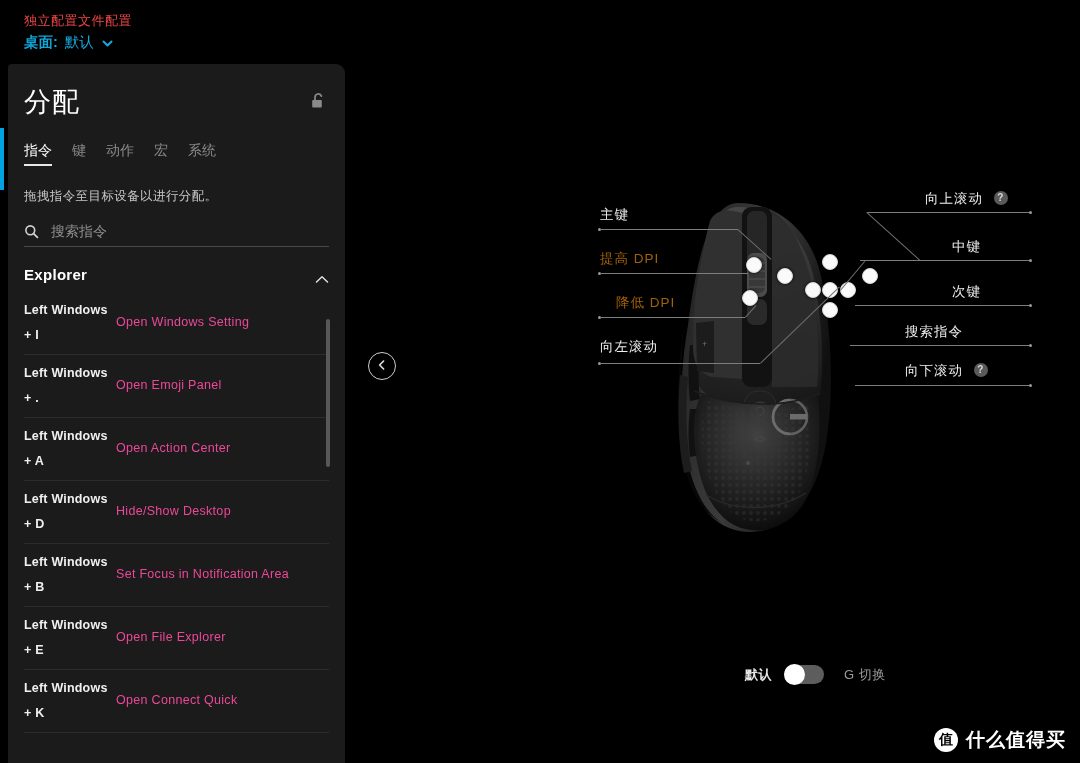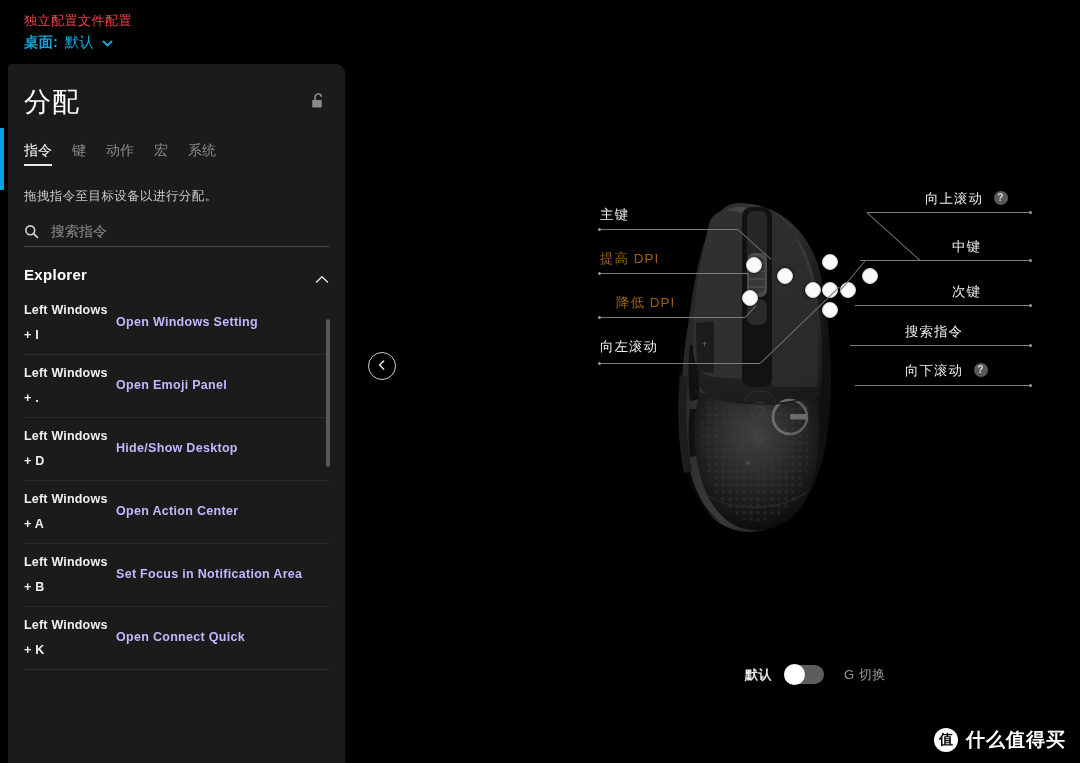--- a/index.html
+++ b/index.html
@@ -46,21 +46,21 @@
   }
   .search-input::placeholder{color:#8e8e8e;}
 
   .group-head{position:absolute;left:16px;top:202px;width:305px;display:flex;justify-content:space-between;align-items:center;}
   .group-name{font-size:15px;font-weight:700;color:#fff;letter-spacing:.3px;}
   .caret-up{width:14px;height:9px;}
 
   .cmd-list{position:absolute;left:16px;top:228px;width:305px;height:535px;overflow:hidden;}
   .cmd-row{display:flex;align-items:center;border-bottom:1px solid #2c2c2c;padding:6px 0;min-height:46px;box-sizing:border-box;cursor:pointer;}
   .cmd-keys{width:92px;flex:0 0 92px;font-size:12.5px;font-weight:700;color:#f0f0f0;line-height:25px;letter-spacing:.2px;}
-  .cmd-desc{flex:1;font-size:12.5px;color:#c4b5fd;line-height:17.5px;letter-spacing:.3px;font-weight:bold;}
+  .cmd-desc{flex:1;font-size:12.5px;color:#ec4899;line-height:17.5px;letter-spacing:.3px;}
   .scrollbar-track{position:absolute;left:318px;top:228px;width:4px;height:520px;}
   .scrollbar-thumb{position:absolute;left:318px;top:255px;width:4px;height:148px;background:#585858;border-radius:2px;}
 
   
   .collapse-btn{
     position:absolute;left:368px;top:352px;width:26px;height:26px;border-radius:50%;
     border:1.4px solid #cfcfcf;display:flex;align-items:center;justify-content:center;cursor:pointer;
   }
 
   
@@ -159,30 +159,34 @@
     <div class="cmd-list" id="cmd-list">
         <div class="cmd-row">
           <div class="cmd-keys">Left Windows + I</div>
           <div class="cmd-desc">Open Windows Setting</div>
         </div>
         <div class="cmd-row">
           <div class="cmd-keys">Left Windows + .</div>
           <div class="cmd-desc">Open Emoji Panel</div>
         </div>
         <div class="cmd-row">
+          <div class="cmd-keys">Left Windows + A</div>
+          <div class="cmd-desc">Open Action Center</div>
+        </div>
+        <div class="cmd-row">
           <div class="cmd-keys">Left Windows + D</div>
           <div class="cmd-desc">Hide/Show Desktop</div>
         </div>
         <div class="cmd-row">
-          <div class="cmd-keys">Left Windows + A</div>
-          <div class="cmd-desc">Open Action Center</div>
-        </div>
-        <div class="cmd-row">
           <div class="cmd-keys">Left Windows + B</div>
           <div class="cmd-desc">Set Focus in Notification Area</div>
+        </div>
+        <div class="cmd-row">
+          <div class="cmd-keys">Left Windows + E</div>
+          <div class="cmd-desc">Open File Explorer</div>
         </div>
         <div class="cmd-row">
           <div class="cmd-keys">Left Windows + K</div>
           <div class="cmd-desc">Open Connect Quick</div>
         </div>
       </div>
 
     <div class="scrollbar-track">
       <div class="scrollbar-thumb" style="left:0;top:27px"></div>
     </div>

